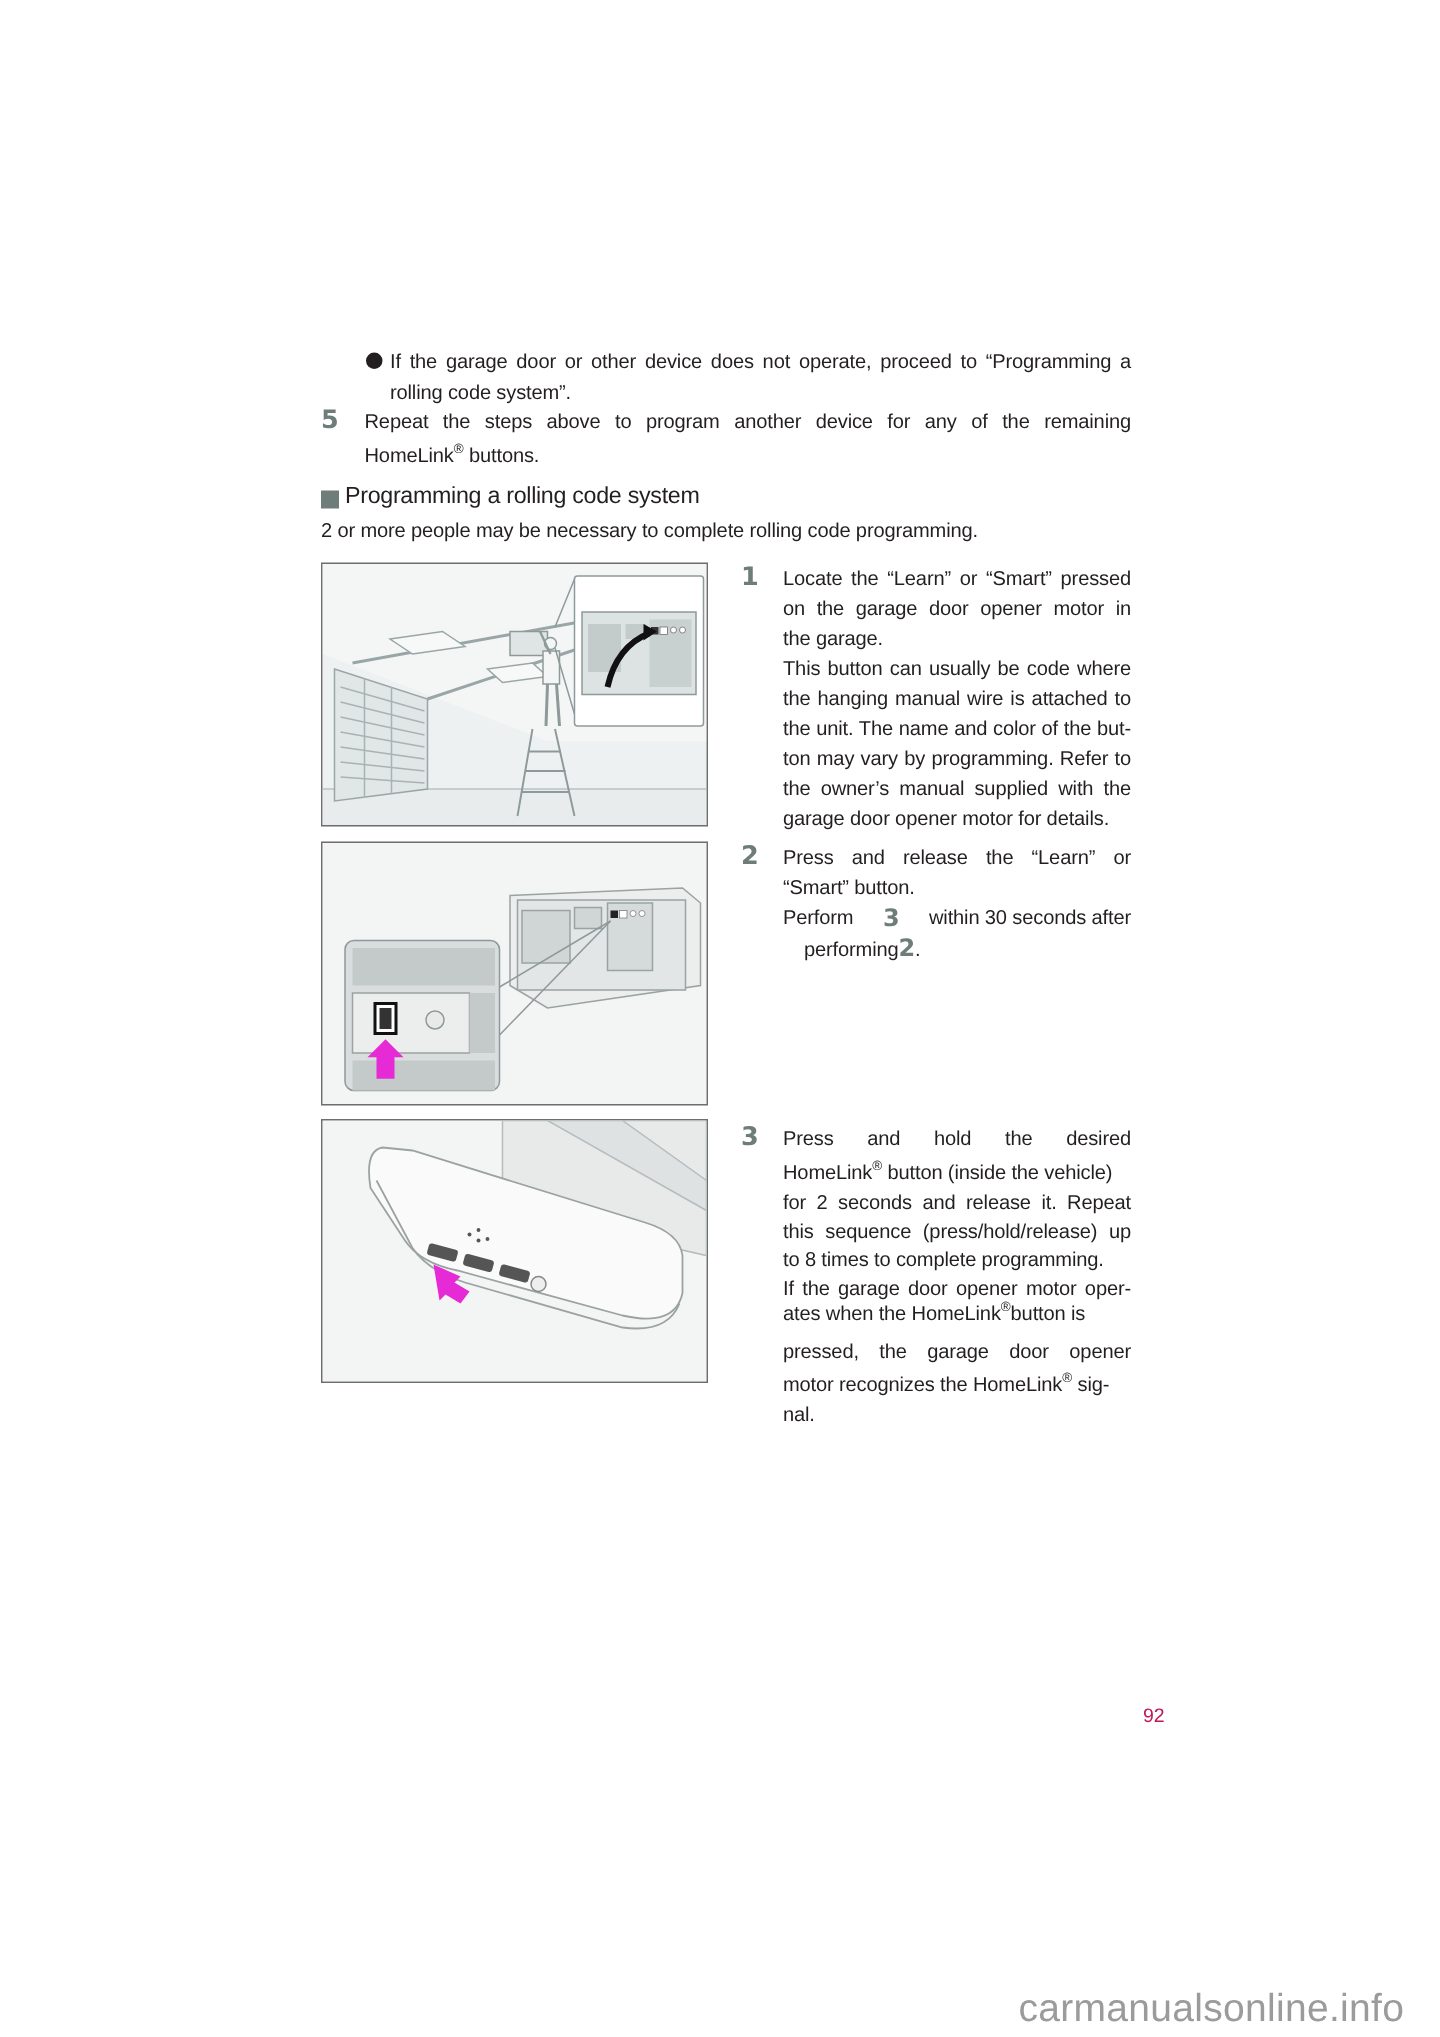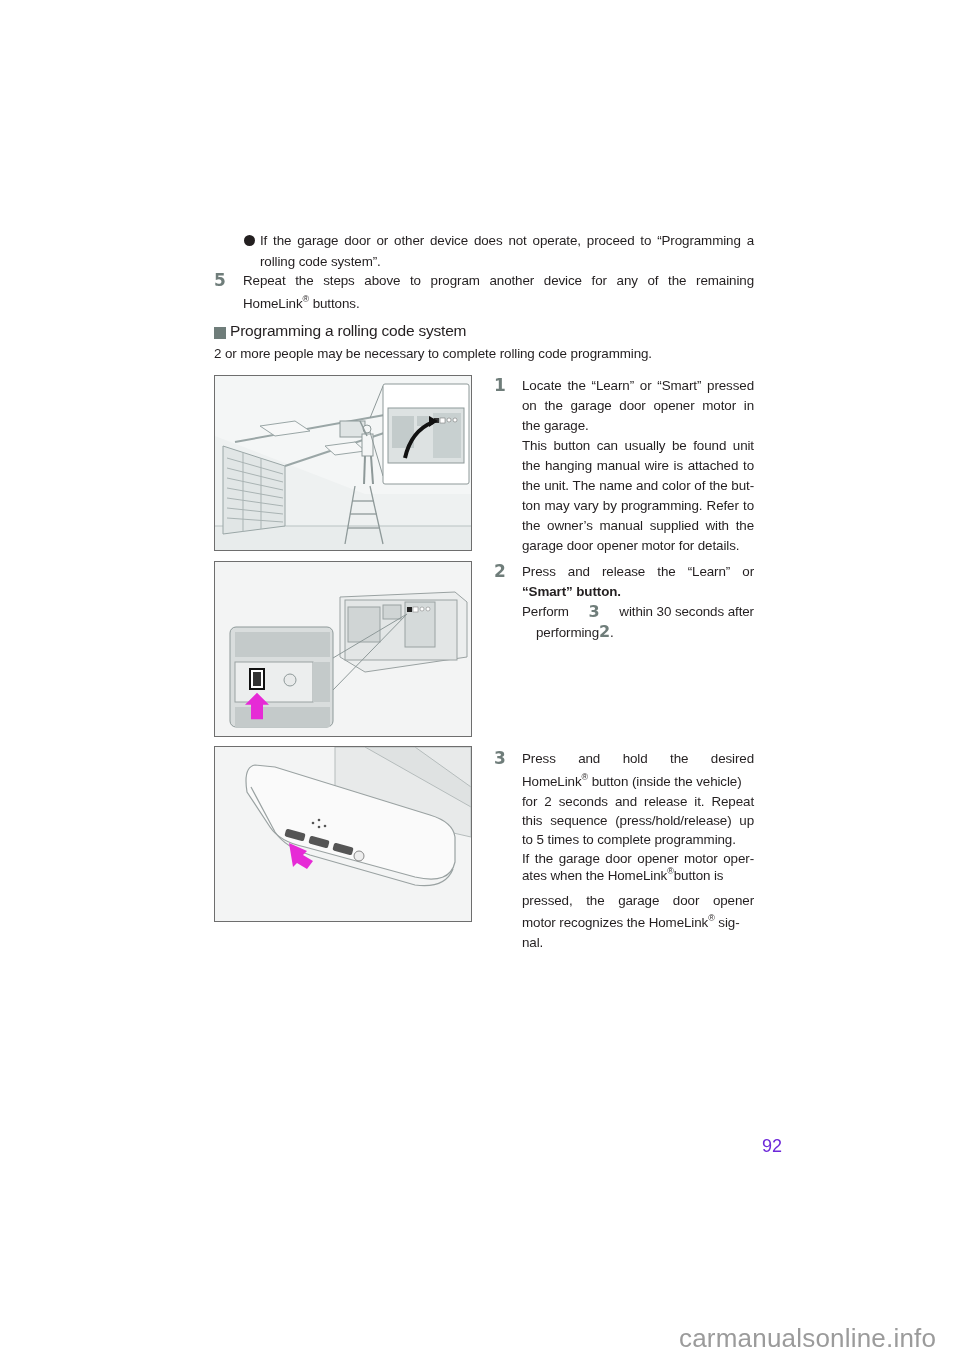--- a/index.html
+++ b/index.html
@@ -9,21 +9,21 @@
   .txt { font-size: 13.4px; line-height: 21px; letter-spacing: -0.1px; }
   .jl { text-align: justify; text-align-last: justify; }
   .stepnum { position: absolute; font-weight: bold; color: #6f7d7a; font-size: 17px; line-height: 21px; font-family: "DejaVu Sans", sans-serif; }
   .inlnum { font-weight: bold; color: #6f7d7a; font-size: 16px; font-family: "DejaVu Sans", sans-serif; }
   sup { font-size: 9px; line-height: 0; position: relative; top: -1px; }
   .bullet { position: absolute; width: 11px; height: 11px; border-radius: 50%; background: #231f20; }
   .heading { font-size: 15.5px; font-weight: normal; letter-spacing: -0.2px; }
   .hsq { position: absolute; width: 12px; height: 12px; background: #6f7d7a; }
   .fig { position: absolute; border: 1px solid #6e6e6e; background: #f3f4f4; overflow: hidden; }
   .fig svg { display: block; }
-  .pagenum { font-size: 18px; color: #6d28d9; }
+  .pagenum { font-size: 13px; color: #be185d; }
   .watermark { font-size: 26px; color: #9b9b9b; font-family: "Liberation Sans", sans-serif; letter-spacing: 0.2px; }
 </style>
 </head>
 <body>
 
 <div class="bullet" style="left:244px; top:235px;"></div>
 <div class="abs txt jl" style="left:260px; top:230px; width:494px;">If the garage door or other device does not operate, proceed to “Programming a</div>
 <div class="abs txt" style="left:260px; top:251px;">rolling code system”.</div>
 
 <div class="stepnum" style="left:214px; top:270px;">5</div>
@@ -84,21 +84,21 @@
     <circle cx="240" cy="44" r="2" fill="#fff" stroke="#666" stroke-width="0.5"></circle>
     <path d="M190,82 Q196,55 218,46" stroke="#111" stroke-width="4" fill="none"></path>
     <polygon points="214,40 223,45 214,51" fill="#111"></polygon>
   </svg>
 </div>
 
 <div class="stepnum" style="left:494px; top:375px;">1</div>
 <div class="abs txt jl" style="left:522px; top:375px; width:232px;">Locate the “Learn” or “Smart” pressed</div>
 <div class="abs txt jl" style="left:522px; top:395px; width:232px;">on the garage door opener motor in</div>
 <div class="abs txt" style="left:522px; top:415px;">the garage.</div>
-<div class="abs txt jl" style="left:522px; top:435px; width:232px;">This button can usually be found unit</div>
+<div class="abs txt jl" style="left:522px; top:435px; width:232px;">This button can usually be code where</div>
 <div class="abs txt jl" style="left:522px; top:455px; width:232px;">the hanging manual wire is attached to</div>
 <div class="abs txt jl" style="left:522px; top:475px; width:232px;">the unit. The name and color of the but-</div>
 <div class="abs txt jl" style="left:522px; top:495px; width:232px;">ton may vary by programming. Refer to</div>
 <div class="abs txt jl" style="left:522px; top:515px; width:232px;">the owner’s manual supplied with the</div>
 <div class="abs txt" style="left:522px; top:535px;">garage door opener motor for details.</div>
 
 <div class="fig" style="left:214px; top:561px; width:256px; height:174px;">
   <svg width="256" height="174" viewBox="0 0 256 174">
     <rect width="256" height="174" fill="#f3f4f4"></rect>
     <polygon points="125,35 240,30 252,40 252,95 150,110 125,95" fill="#eceeee" stroke="#9aa2a2"></polygon>
@@ -119,21 +119,21 @@
     <rect x="20" y="145" width="95" height="20" fill="#c4caca"></rect>
     <rect x="35" y="107" width="14" height="20" fill="#ffffff" stroke="#111" stroke-width="2"></rect>
     <rect x="38" y="110" width="8" height="14" fill="#333"></rect>
     <circle cx="75" cy="118" r="6" fill="#e8eaea" stroke="#8e9999"></circle>
     <polygon points="42,133 52,143 47,143 47,155 37,155 37,143 32,143" fill="#e62bd6" transform="translate(0,0) scale(1.2) translate(-7,-24)"></polygon>
   </svg>
 </div>
 
 <div class="stepnum" style="left:494px; top:561px;">2</div>
 <div class="abs txt jl" style="left:522px; top:561px; width:232px;">Press and release the “Learn” or</div>
-<div class="abs txt" style="left:522px; top:581px;font-weight:bold;">“Smart” button.</div>
+<div class="abs txt" style="left:522px; top:581px;">“Smart” button.</div>
 <div class="abs txt" style="left:522px; top:601px; width:232px; display:flex; justify-content:space-between;">
   <span>Perform</span>
   <span class="inlnum">3</span>
   <span>within 30 seconds after</span>
 </div>
 <div class="abs txt" style="left:536px; top:621px;">
   <span>performing</span><span class="inlnum">2</span><span>.</span>
 </div>
 
 <div class="fig" style="left:214px; top:746px; width:256px; height:174px;">
@@ -155,21 +155,21 @@
   </svg>
 </div>
 
 <div class="stepnum" style="left:494px; top:748px;">3</div>
 <div class="abs txt jl" style="left:522px; top:748px; width:232px;">Press and hold the desired</div>
 <div class="abs txt" style="left:522px; top:771px;">
   <span>HomeLink</span><sup>®</sup><span> button (inside the vehicle)</span>
 </div>
 <div class="abs txt jl" style="left:522px; top:791px; width:232px;">for 2 seconds and release it. Repeat</div>
 <div class="abs txt jl" style="left:522px; top:810px; width:232px;">this sequence (press/hold/release) up</div>
-<div class="abs txt" style="left:522px; top:829px;">to 5 times to complete programming.</div>
+<div class="abs txt" style="left:522px; top:829px;">to 8 times to complete programming.</div>
 <div class="abs txt jl" style="left:522px; top:848px; width:232px;">If the garage door opener motor oper-</div>
 <div class="abs txt" style="left:522px; top:865px; width:232px; display:flex; ">
   <span><span>ates when the HomeLink</span><sup>®</sup></span>
   <span> button is</span>
 </div>
 <div class="abs txt jl" style="left:522px; top:890px; width:232px;">pressed, the garage door opener</div>
 <div class="abs txt" style="left:522px; top:912px;">
   <span>motor recognizes the HomeLink</span><sup>®</sup><span> sig-</span>
 </div>
 <div class="abs txt" style="left:522px; top:932px;">nal.</div>

